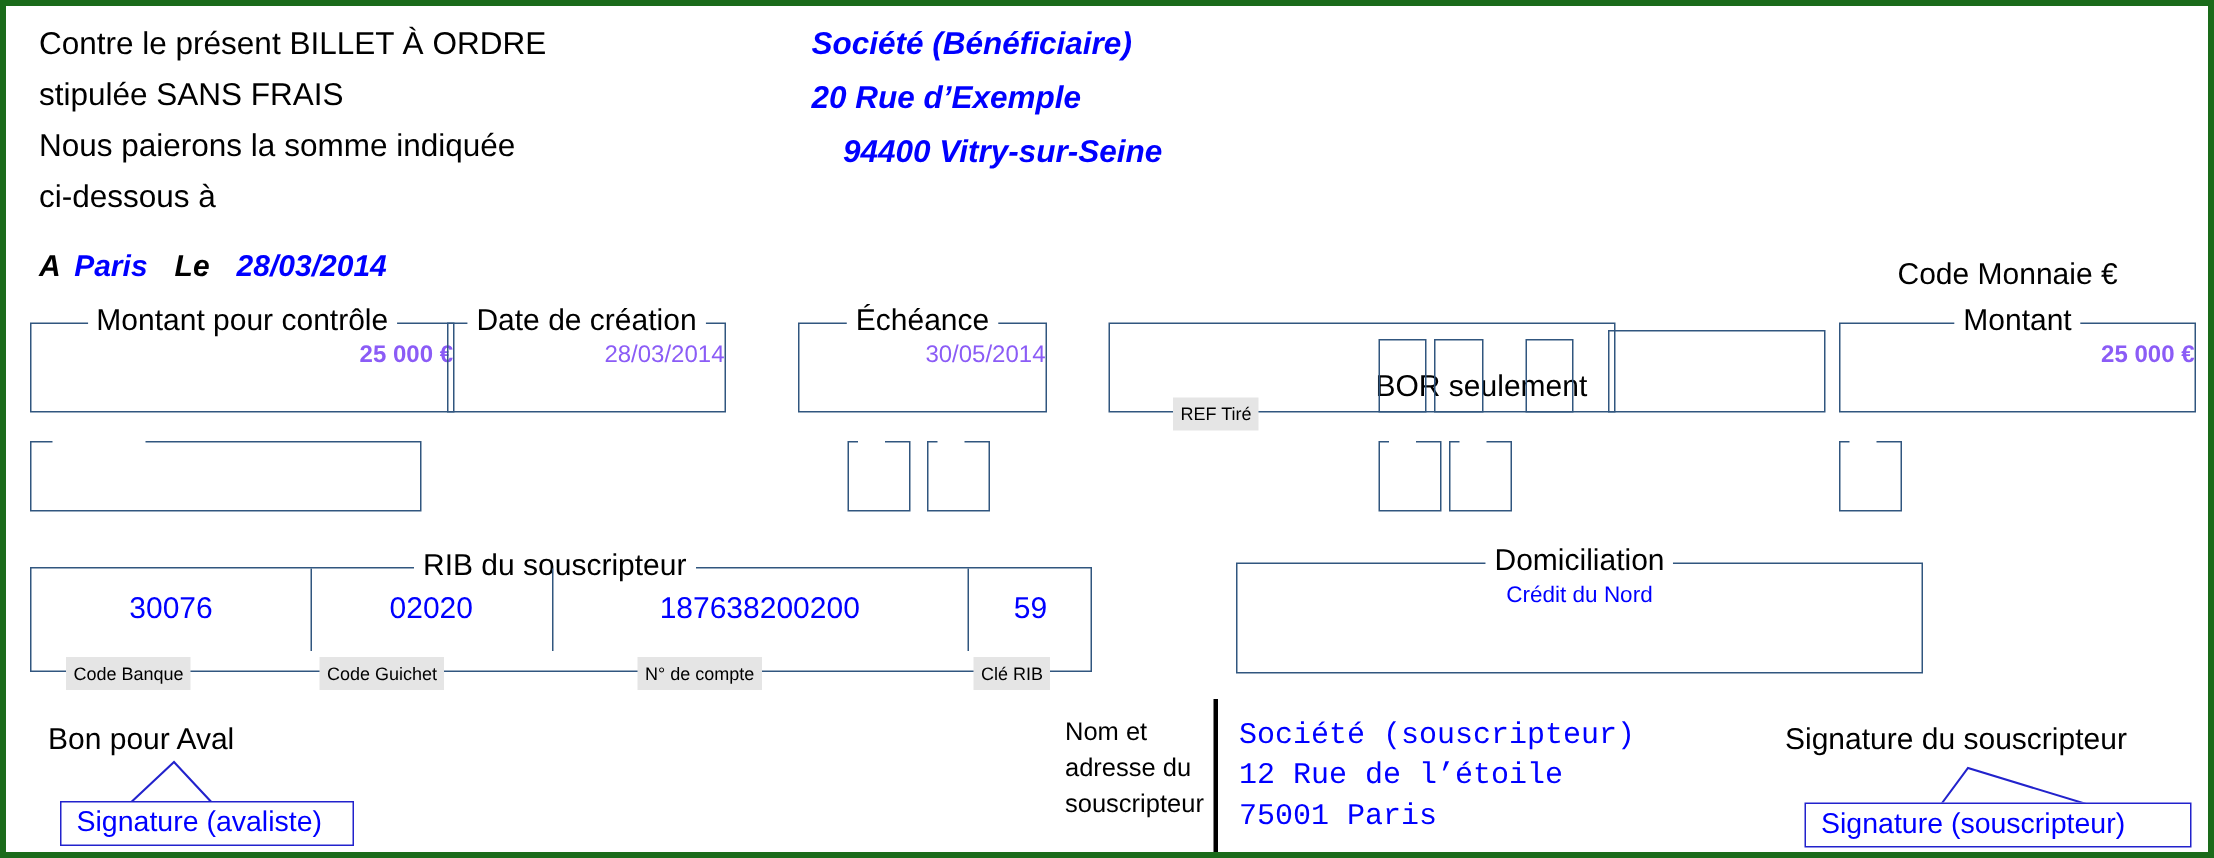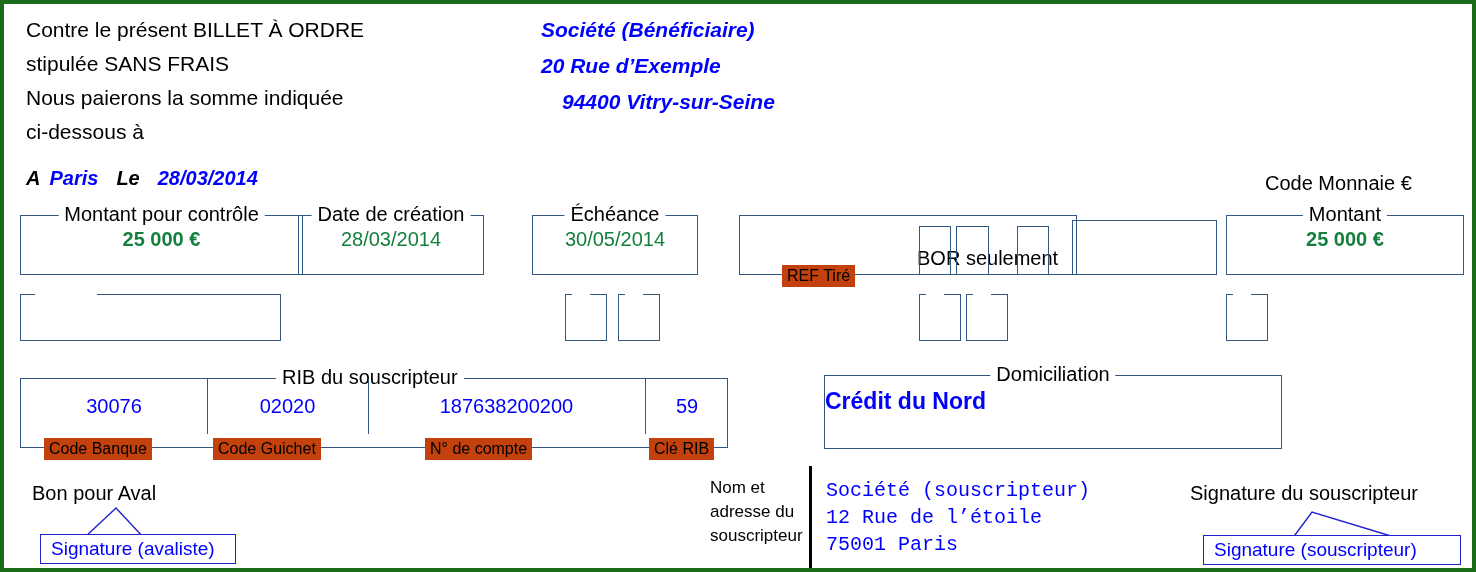--- a/index.html
+++ b/index.html
@@ -64,35 +64,35 @@
     font-size:20px;
     color:#000;
     white-space:nowrap;
     line-height:22px;
   }
   .lg.center{left:50%;transform:translateX(-50%);}
   
   .lg-bot{
     position:absolute;
     bottom:-13px;
-    background:#c2410c;
+    background:#e5e5e5;
     padding:0 5px;
-    font-size:16px;
+    font-size:12px;
     color:#000;
     white-space:nowrap;
     line-height:22px;
   }
 
   .fs-val{
     position:absolute;
     left:0;right:0;
     top:12px;
-    text-align:center;
-    font-size:20px;
-    color:#15803d;
+    text-align:right;
+    font-size:16px;
+    color:#8b5cf6;
     white-space:nowrap;
   }
   .fs-val.bold{font-weight:bold;}
 
   
   .rib-cell{
     position:absolute;
     top:16px;
     text-align:center;
     font-size:20px;
@@ -103,25 +103,24 @@
   .vsep{
     position:absolute;
     width:1px;
     background:#31567f;
   }
 
   
   .dom-l{
     position:absolute;
     left:0;right:0;
-    text-align:left;
-    font-size:23px;
-    color:#0000ff;
-    white-space:nowrap;
-    font-weight:bold;
+    text-align:center;
+    font-size:15px;
+    color:#0000ff;
+    white-space:nowrap;
   }
 
   
   .bot-label{
     font-size:20px;
     color:#000;
     white-space:nowrap;
   }
   .divider-v{
     position:absolute;

